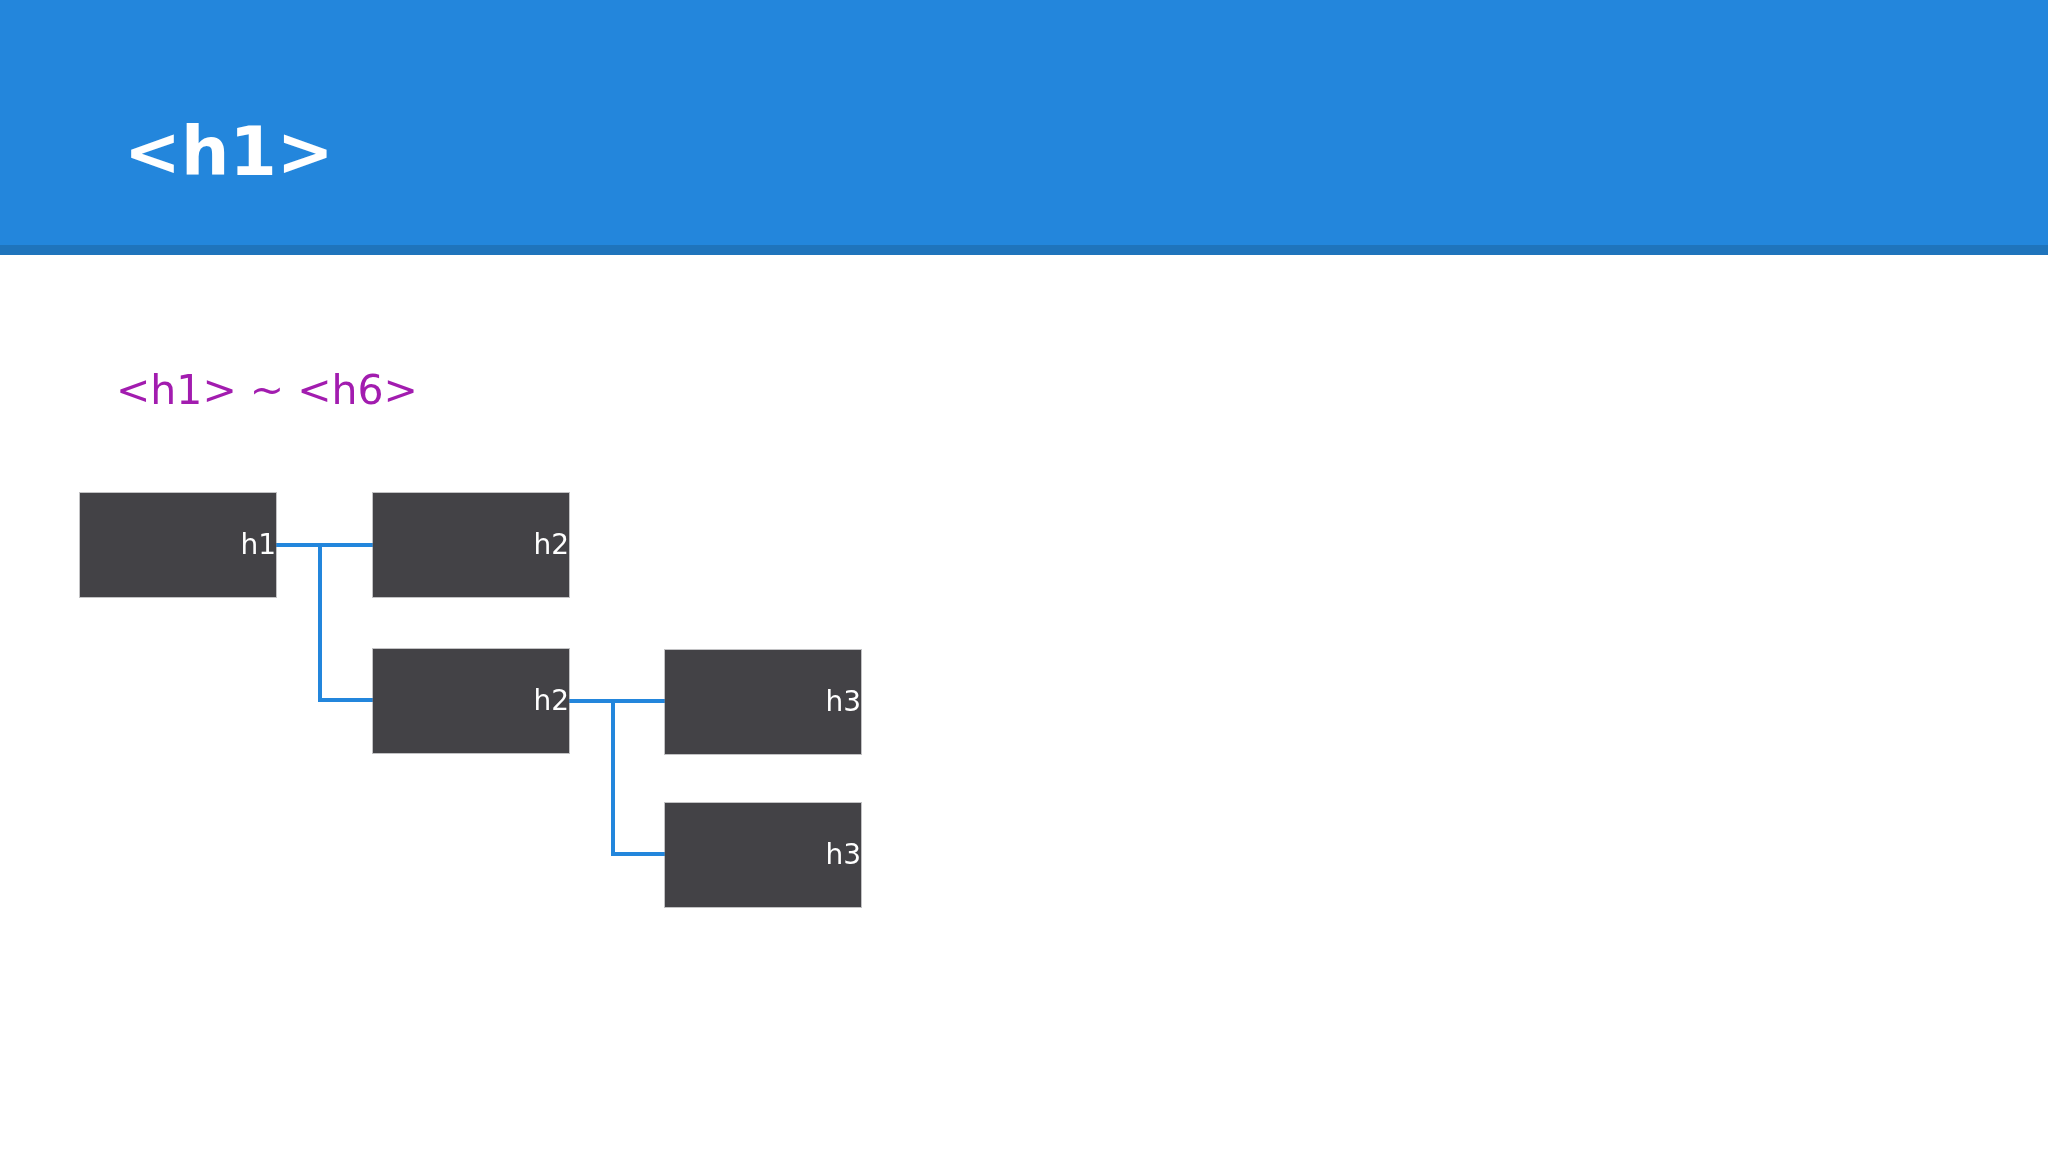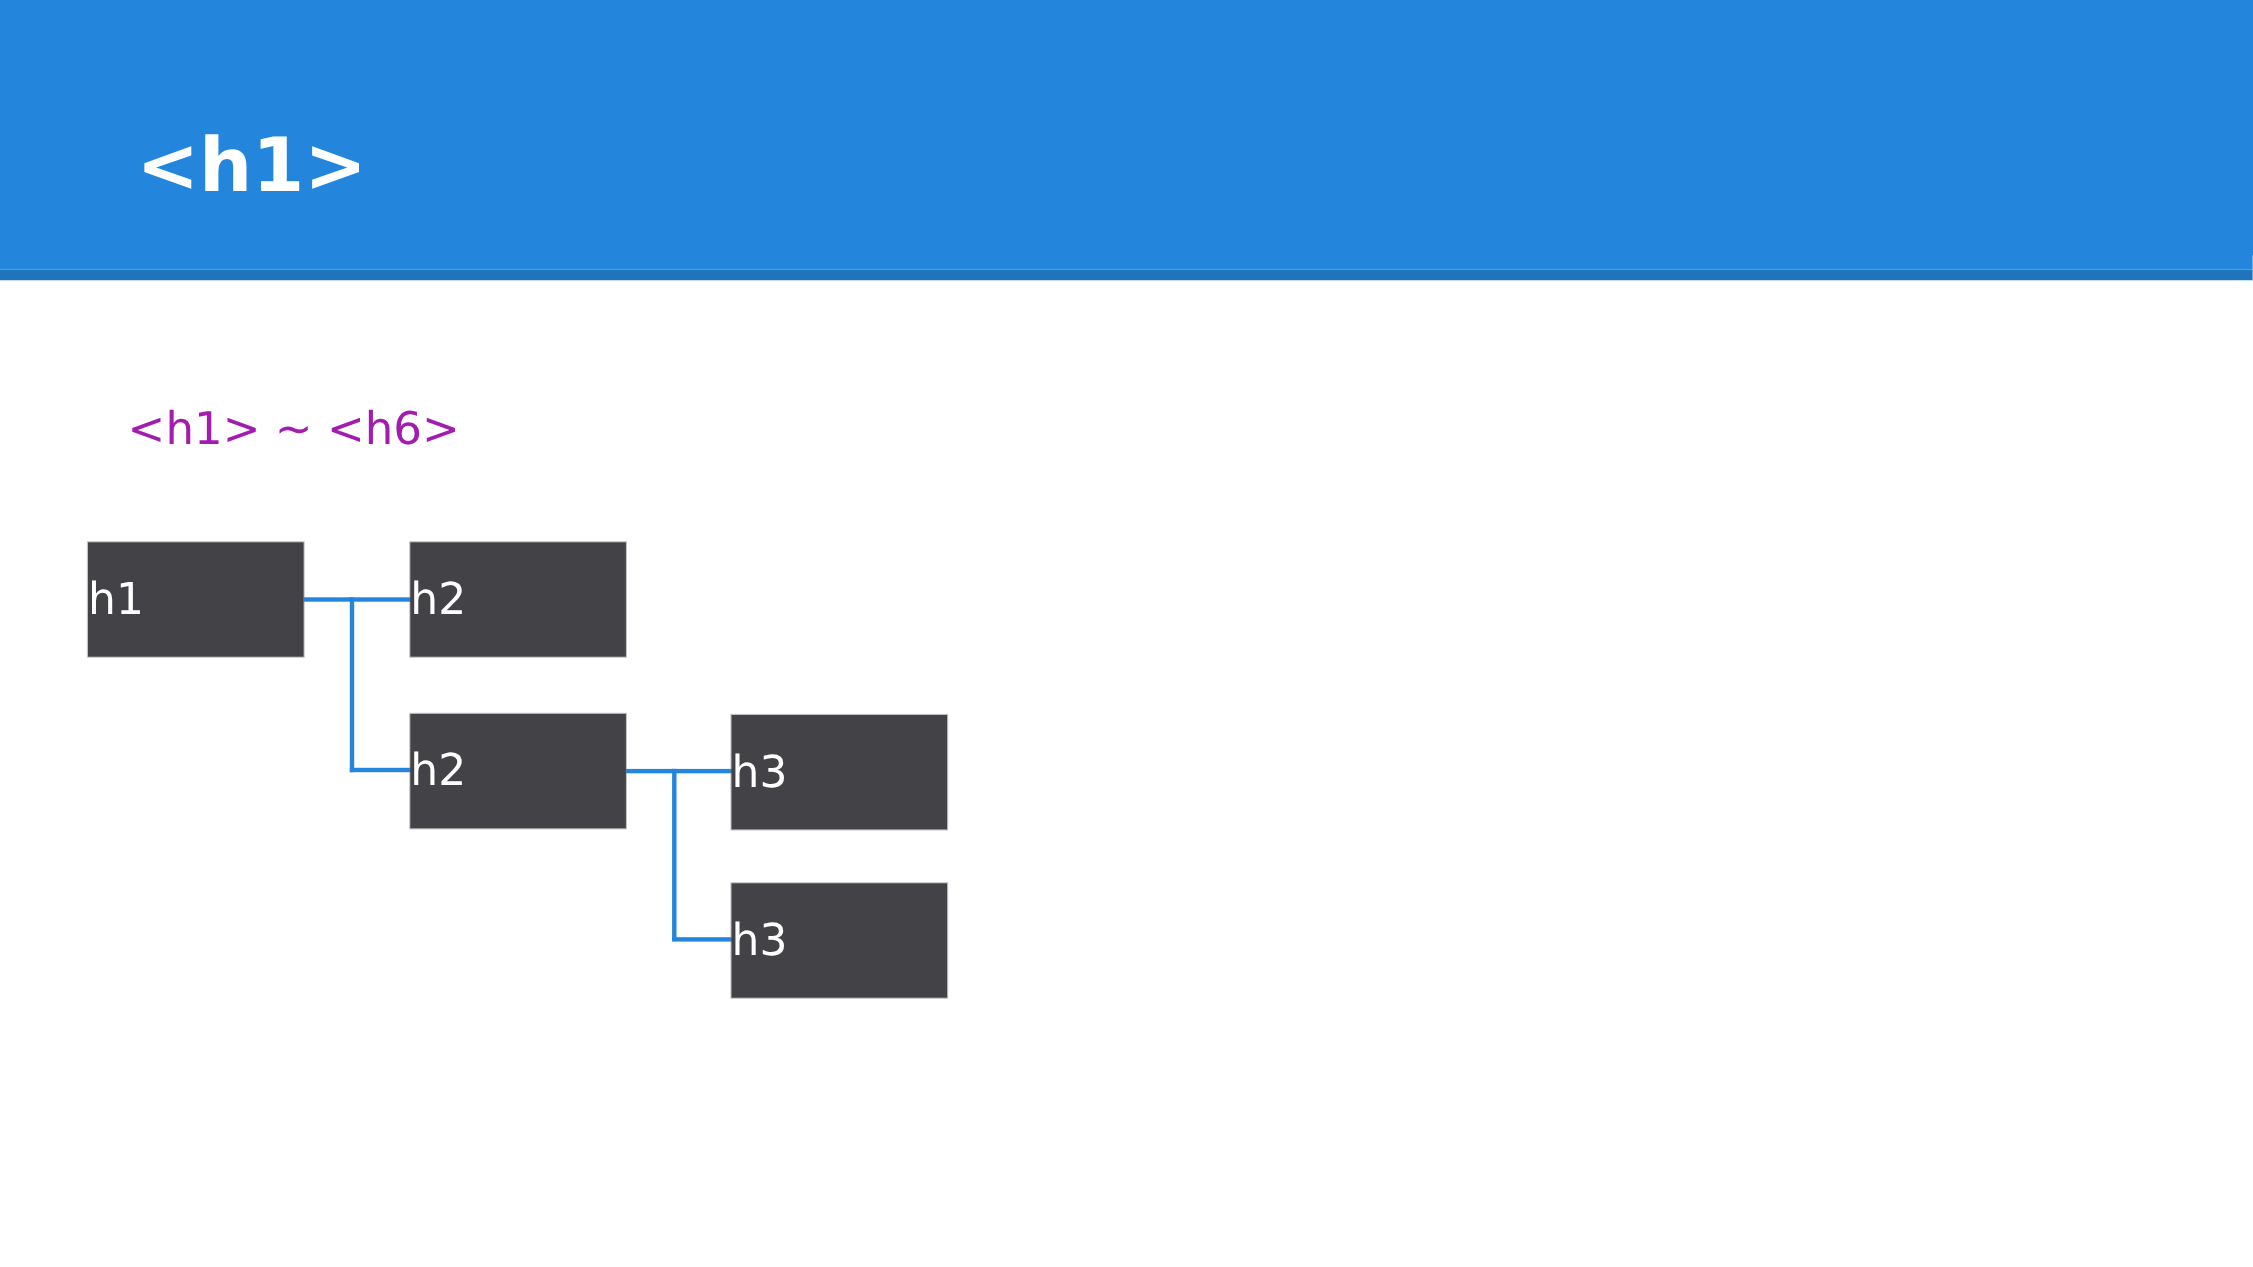--- a/index.html
+++ b/index.html
@@ -75,22 +75,22 @@
     width: 2048px;
     height: 897px;
   }
 
   .node {
     position: absolute;
     background: #434246;
     color: #ffffff;
     display: flex;
     align-items: center;
-    justify-content: flex-start;
-    font-size: 40px;
+    justify-content: flex-end;
+    font-size: 28px;
     line-height: 1;
     box-sizing: border-box;
     box-shadow: 0 0 0 1px rgba(120,120,125,0.45);
   }
 
   .connector {
     position: absolute;
     background: #2386dc;
   }
   .connector.horizontal { height: 4px; }

